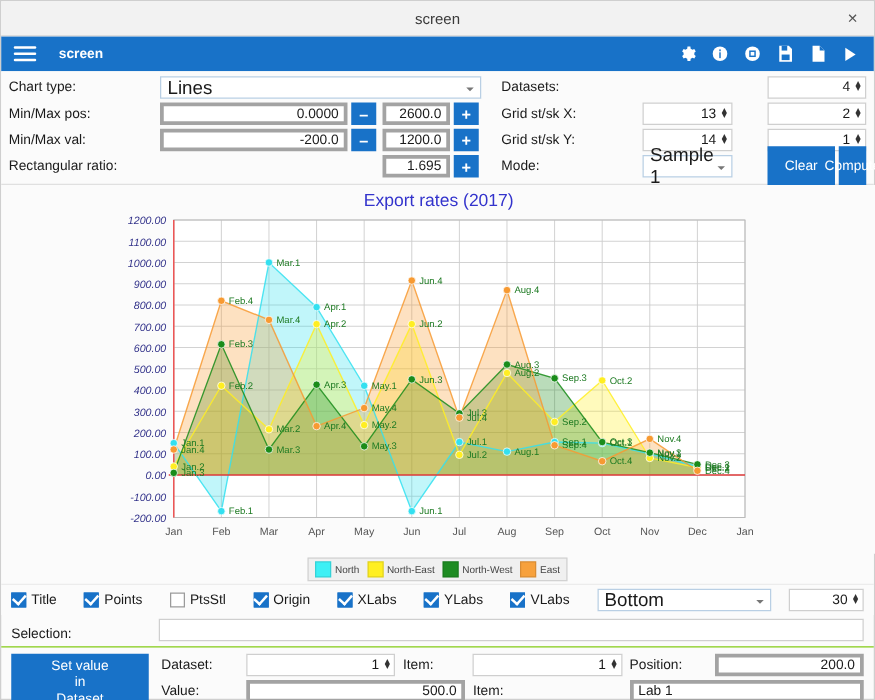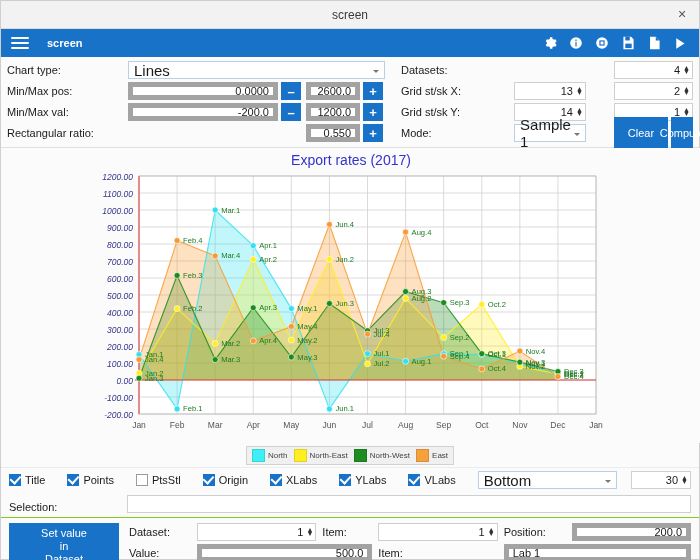--- a/index.html
+++ b/index.html
@@ -65,21 +65,21 @@
   }
   .ctlgrid {
     display: grid;
     grid-template-columns: 118px 150px 22px 1fr 22px 10px 110px 1fr 22px 1fr 22px;
     grid-auto-rows: 18px;
     row-gap: 3px; column-gap: 3px;
     align-items: center;
   }
   .lbl { font-size: 11px; color: #1a1a1a; white-space: nowrap; }
   .fld {
-    height: 18px; background: #fff; border: 5px solid #a3a3a3;
+    height: 18px; background: #fff; border: 3px solid #a3a3a3;
     font-size: 11px; text-align: right; padding: 0 4px;
     display: flex; align-items: center; justify-content: flex-end;
     color: #1a1a1a; overflow: hidden;
   }
   .fld.left { justify-content: flex-start; text-align: left; }
   .spin {
     height: 18px; background: #fff; border: 1px solid #cfcfcf;
     font-size: 11px; padding: 0 2px 0 4px;
     display: flex; align-items: center; justify-content: flex-end;
     gap: 3px; color: #1a1a1a;
@@ -280,21 +280,21 @@
       </div>
       <div></div>
       <div class="spin" style="grid-column: 10 / span 2;">
         <span>1</span>
         <span class="arrows">▲<br>▼</span>
       </div>
 
       <div class="lbl">Rectangular ratio:</div>
       <div></div>
       <div></div>
-      <div class="fld">0.550</div>
+      <div class="fld">1.695</div>
       <div class="pmbtn">+</div>
       <div></div>
       <div class="lbl">Mode:</div>
       <div class="combo">
         <span>Sample 1</span>
       </div>
       <div></div>
       <div class="bluebtn">Clear</div>
       <div class="bluebtn" style="grid-column: 11 / span 1; white-space:nowrap;">Compute</div>
     </div>

